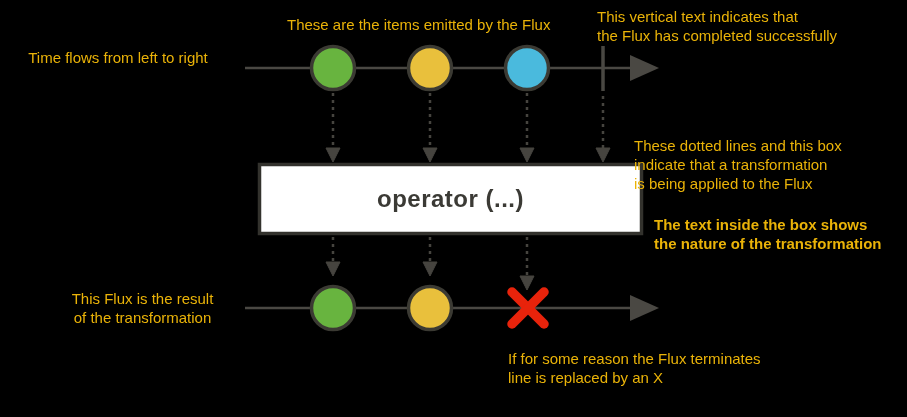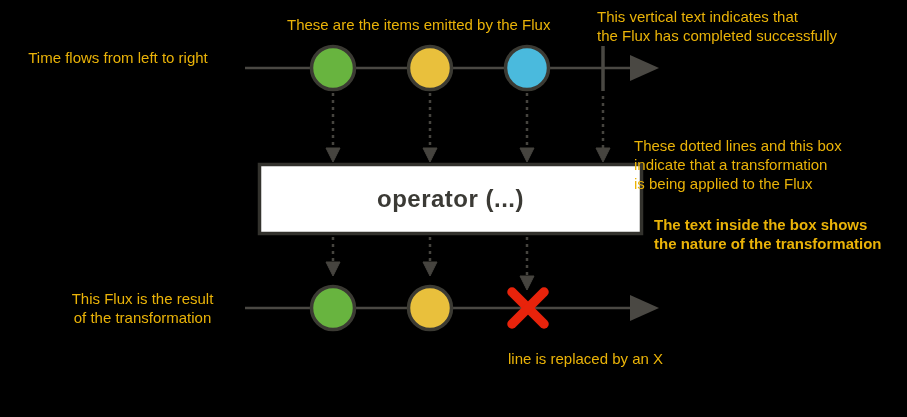--- a/index.html
+++ b/index.html
@@ -105,16 +105,17 @@
     <div class="ln">The text inside the box shows</div>
     <div class="ln">the nature of the transformation</div>
   </div>
 
   <div class="note center" style="left:55px;top:289px;width:175px;">
     <div class="ln">This Flux is the result</div>
     <div class="ln">of the transformation</div>
   </div>
 
   <div class="note" style="left:508px;top:349px;">
+    <div class="ln">If for some reason the Flux terminates</div>
     <div class="ln">line is replaced by an X</div>
   </div>
 
 </div>
 
 </body></html>

